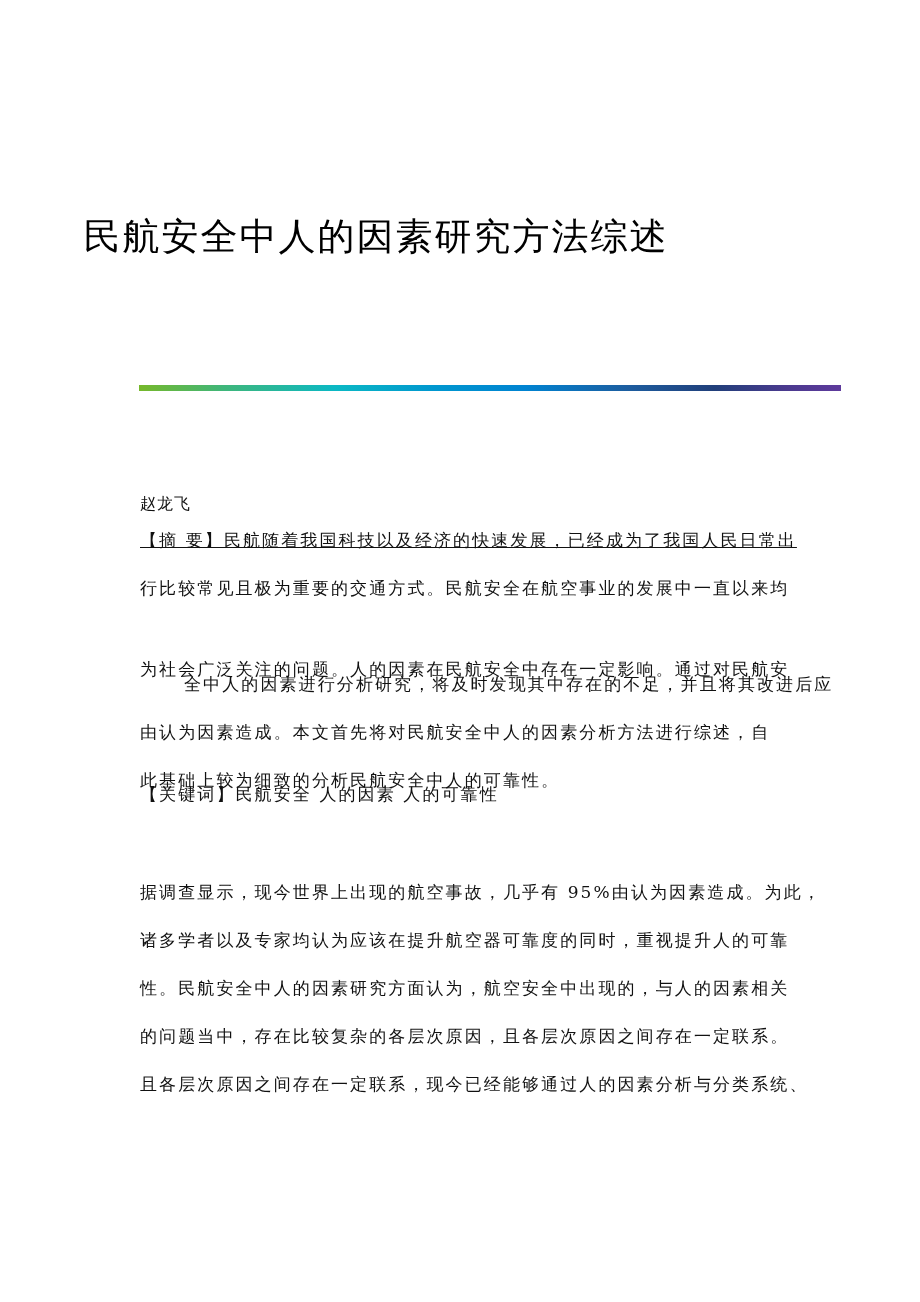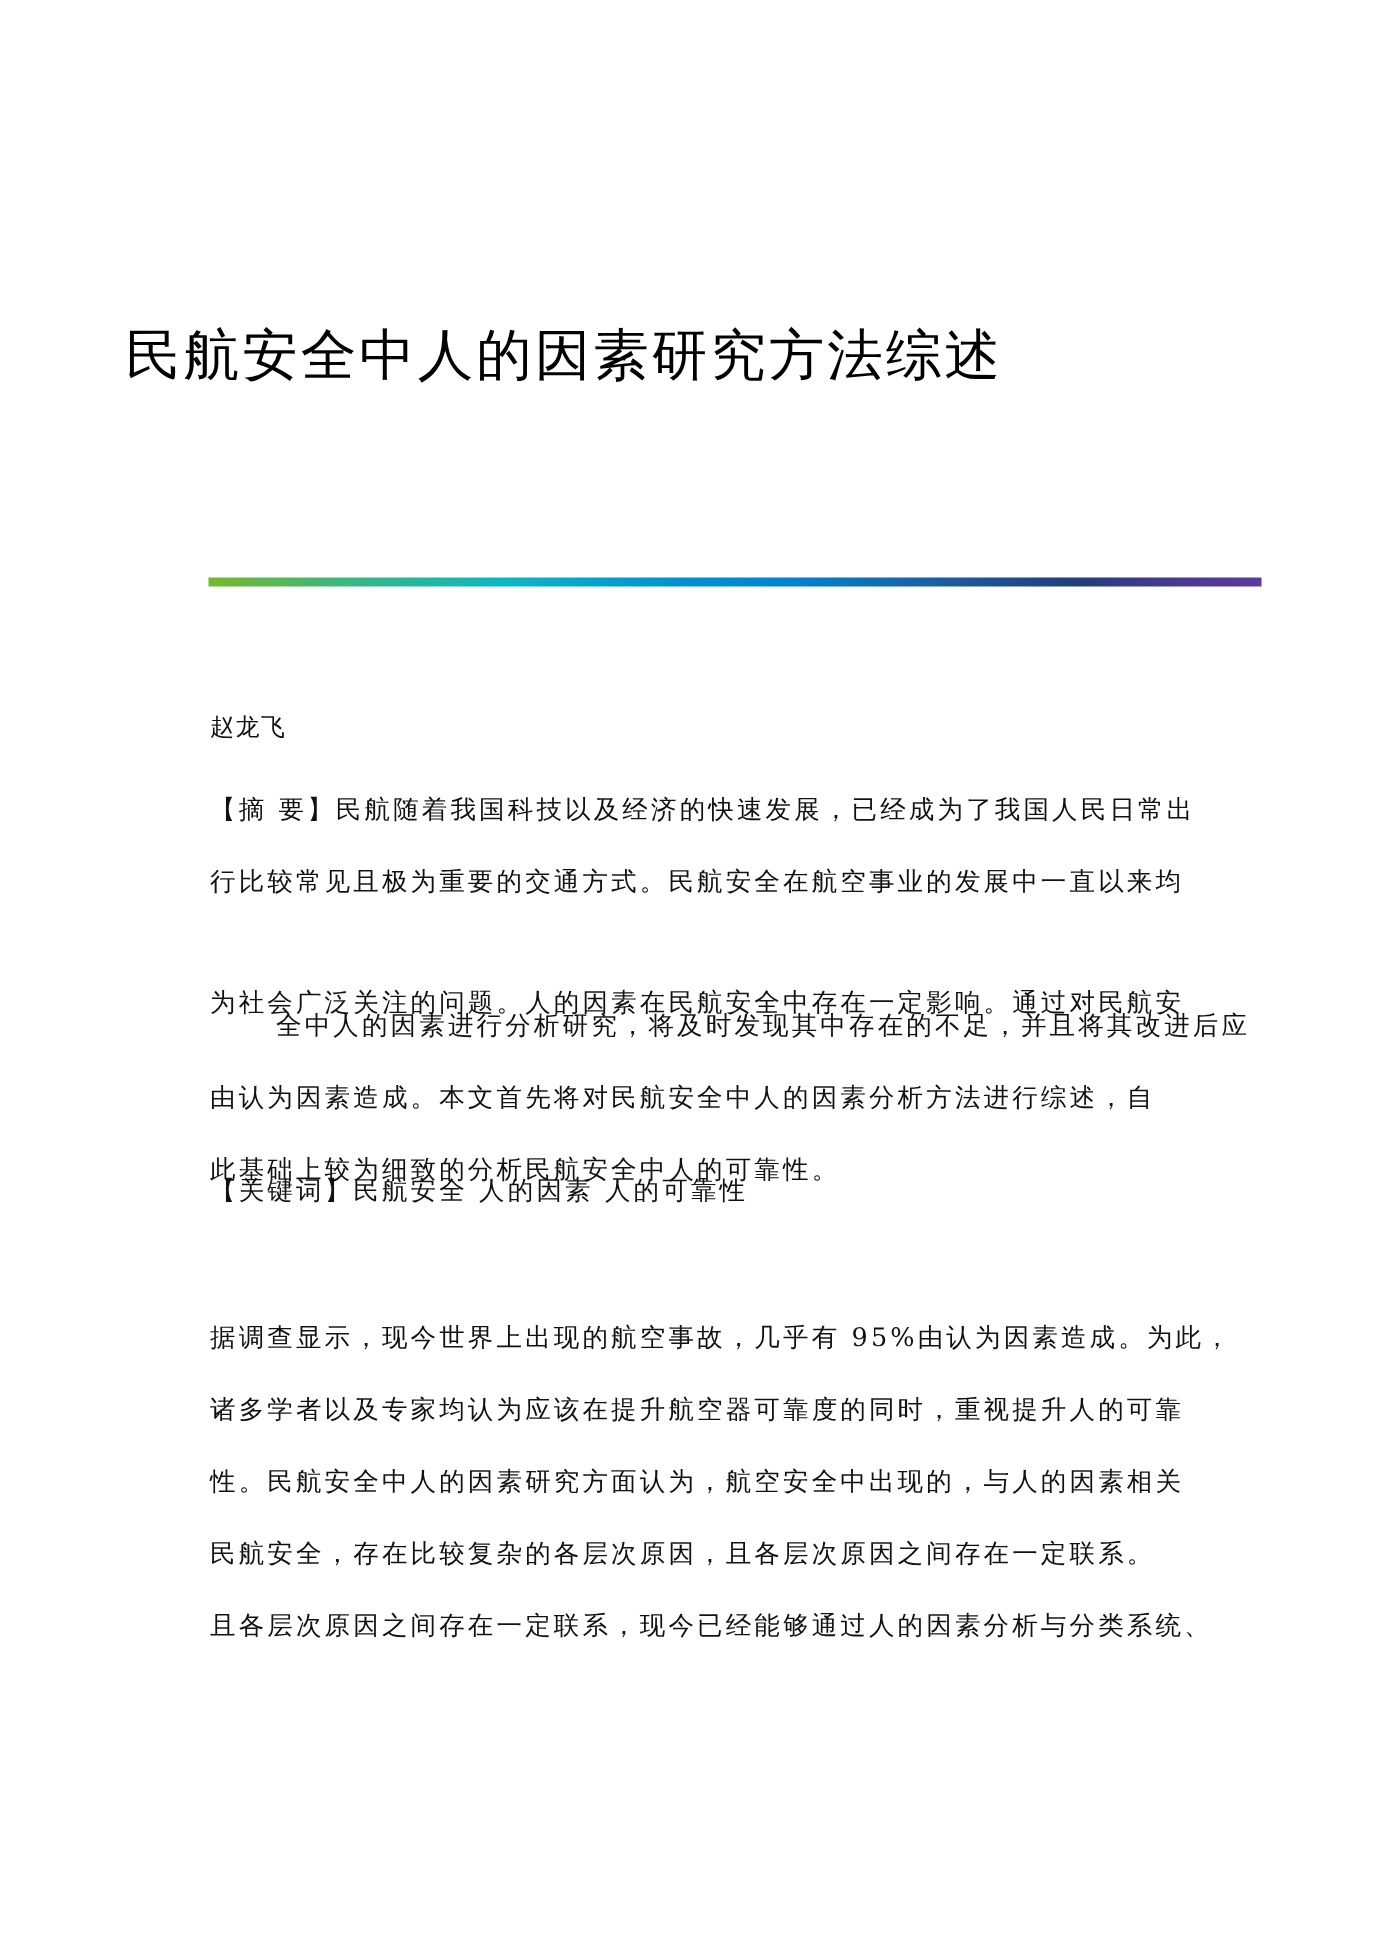--- a/index.html
+++ b/index.html
@@ -62,33 +62,33 @@
     .author { font-size: 16px; letter-spacing: 1px; }
   </style>
 </head>
 <body>
 
 <h1 class="title">民航安全中人的因素研究方法综述</h1>
 
 <div class="divider"></div>
 
 <div class="content">
-  <div class="line author" style="top:473px;">赵龙飞</div>
+  <div class="line author" style="top:492px;">赵龙飞</div>
 
   <div>
-    <div class="line" style="top:528px;">【摘 要】民航随着我国科技以及经济的快速发展，已经成为了我国人民日常出</div>
+    <div class="line" style="top:528px;text-decoration:underline;">【摘 要】民航随着我国科技以及经济的快速发展，已经成为了我国人民日常出</div>
     <div class="line" style="top:576px;">行比较常见且极为重要的交通方式。民航安全在航空事业的发展中一直以来均</div>
     <div class="line" style="top:624px;margin-top:33px;">为社会广泛关注的问题。人的因素在民航安全中存在一定影响。通过对民航安</div>
     <div class="line" style="top:672px;margin-left:44px;">全中人的因素进行分析研究，将及时发现其中存在的不足，并且将其改进后应</div>
     <div class="line" style="top:720px;">由认为因素造成。本文首先将对民航安全中人的因素分析方法进行综述，自</div>
     <div class="line" style="top:768px;">此基础上较为细致的分析民航安全中人的可靠性。</div>
   </div>
 
   <div class="line" style="top:782px;text-align:center;">【关键词】民航安全 人的因素 人的可靠性</div>
 
   <div>
     <div class="line" style="top:880px;">据调查显示，现今世界上出现的航空事故，几乎有 95%由认为因素造成。为此，</div>
     <div class="line" style="top:928px;">诸多学者以及专家均认为应该在提升航空器可靠度的同时，重视提升人的可靠</div>
     <div class="line" style="top:976px;">性。民航安全中人的因素研究方面认为，航空安全中出现的，与人的因素相关</div>
-    <div class="line" style="top:1024px;">民航安全，存在比较复杂的各层次原因，且各层次原因之间存在一定联系。</div>
+    <div class="line" style="top:1024px;">的问题当中，存在比较复杂的各层次原因，且各层次原因之间存在一定联系。</div>
     <div class="line" style="top:1072px;">且各层次原因之间存在一定联系，现今已经能够通过人的因素分析与分类系统、</div>
   </div>
 </div>
 
 </body></html>

